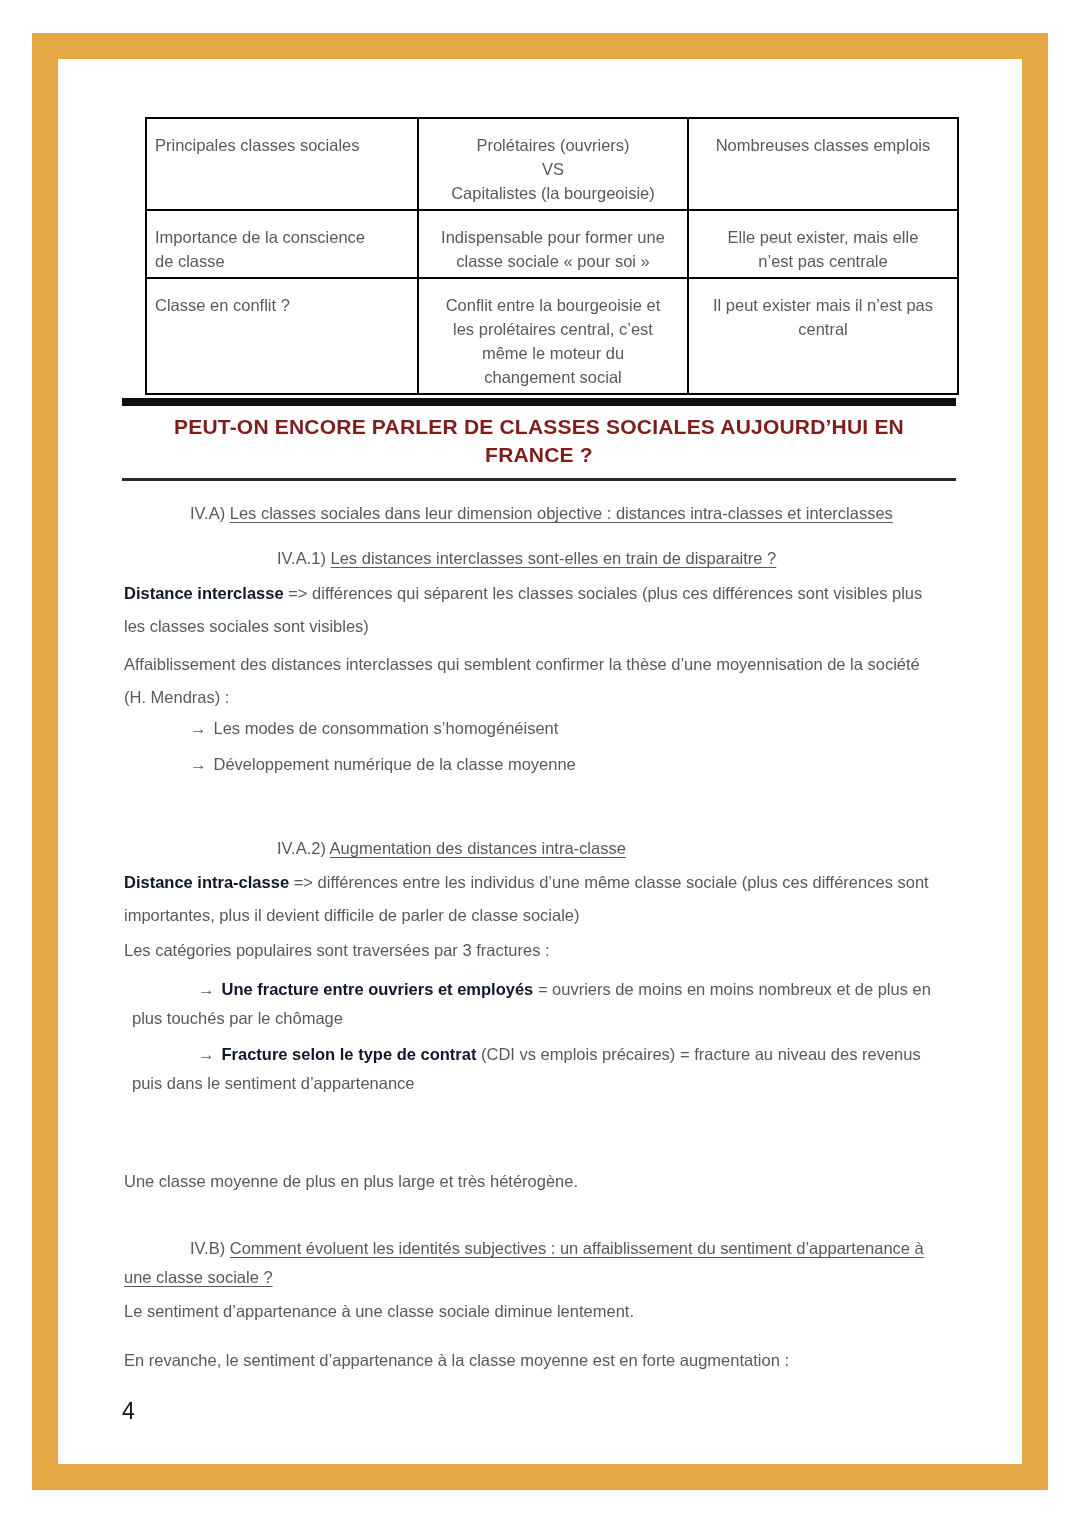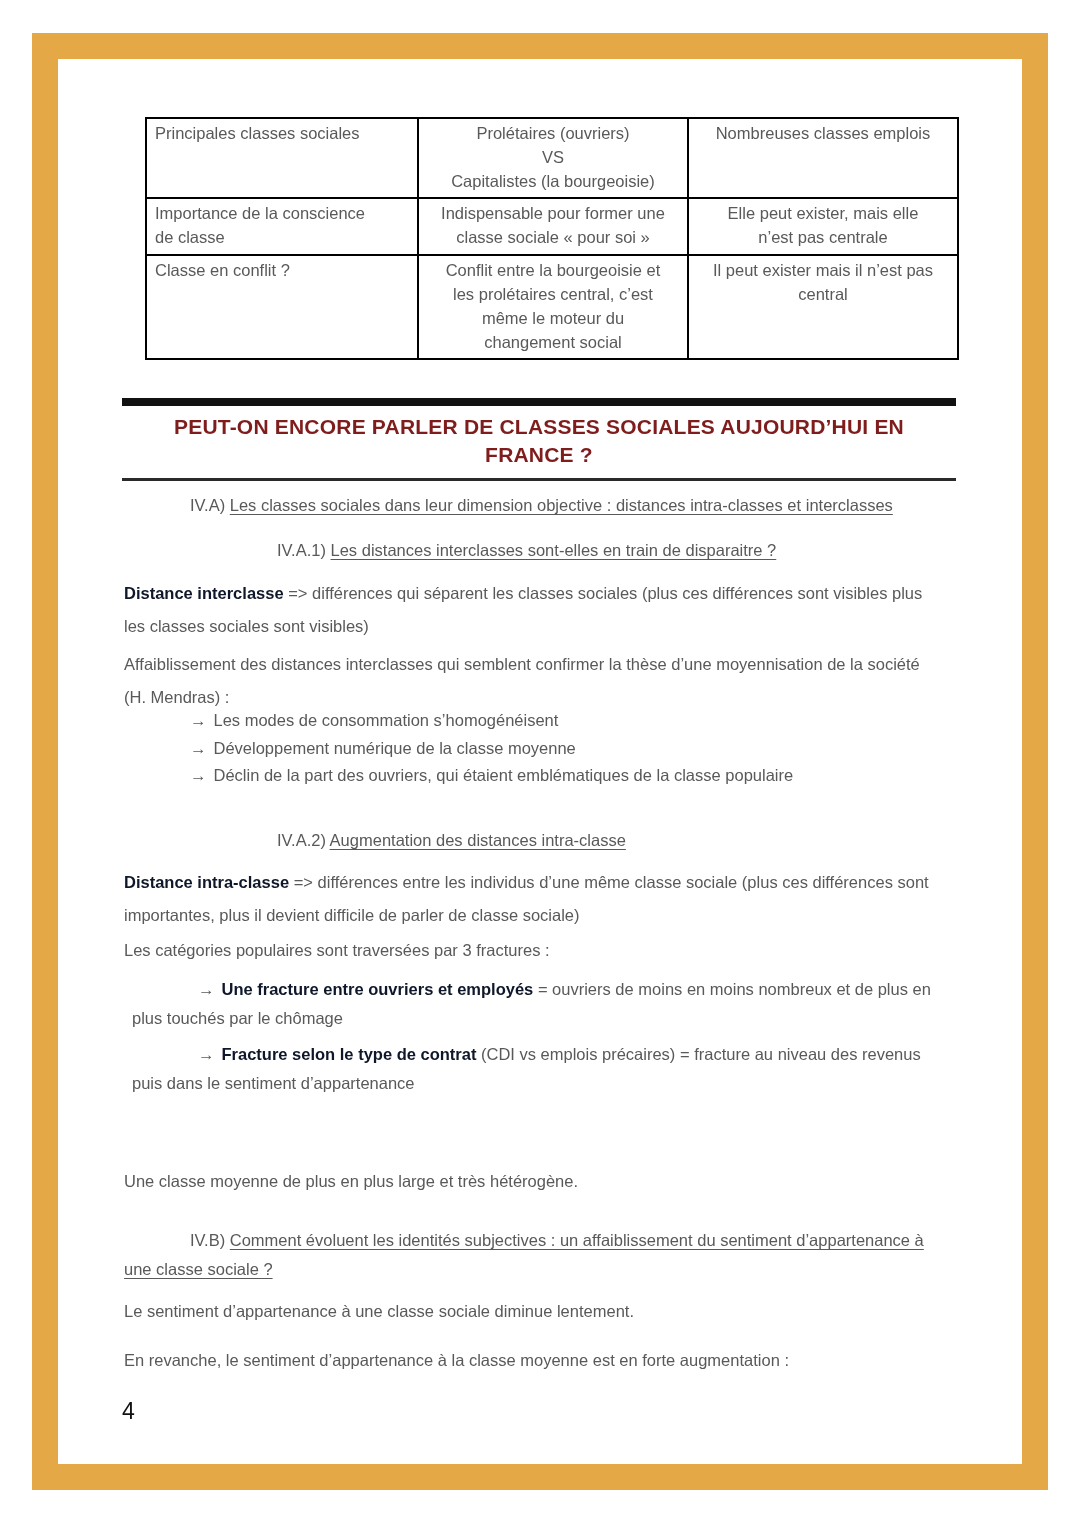--- a/index.html
+++ b/index.html
@@ -22,21 +22,21 @@
 
   
   .cmp-table {
     left: 145px; top: 117px; width: 812px;
     border-collapse: collapse;
     table-layout: fixed;
   }
   .cmp-table td {
     border: 2px solid #000000;
     vertical-align: top;
-    padding: 2px 8px 4px 8px;
+    padding: 14px 8px 4px 8px;
     font-size: 16.5px;
     line-height: 24px;
     color: #595959;
     white-space: pre-line;
   }
   .cmp-table col.c1 { width: 272px; }
   .cmp-table col.c2 { width: 270px; }
   .cmp-table col.c3 { width: 270px; }
   .cmp-table tr.r1 { height: 79px; }
   .cmp-table tr.r2 { height: 57px; }
@@ -59,20 +59,21 @@
     color: #7f1d1d;
     text-align: center;
     white-space: pre-line;
     letter-spacing: 0.2px;
   }
 
   
   .section, .para, .bullet-line, .bullet-para {
     color: #595959;
     font-size: 16.5px;
+    margin-top: 8px;
   }
   .u { text-decoration: underline; text-underline-offset: 3px; }
   .nowrap { white-space: nowrap; }
 
   #sec-iva  { left: 190px; top: 496px; }
   #sec-iva1 { left: 277px; top: 541px; }
   #sec-iva2 { left: 277px; top: 831px; }
   #sec-ivb  { left: 124px; top: 1226px; width: 824px; text-indent: 66px; line-height: 28.5px; }
 
   #p-interclasse      { left: 124px; top: 577px;  width: 822px; line-height: 33px; }
@@ -158,23 +159,20 @@
 
 <p class="abs para" id="p-affaiblissement">Affaiblissement des distances interclasses qui semblent confirmer la thèse d’une moyennisation de la société (H. Mendras) :</p>
 
 <div class="abs" id="mendras-list">
   <div class="bullet-line">
     <span class="arrow">→</span><span>Les modes de consommation s’homogénéisent</span>
   </div>
   <div class="bullet-line">
     <span class="arrow">→</span><span>Développement numérique de la classe moyenne</span>
   </div>
-  <div class="bullet-line">
-    <span class="arrow">→</span><span>Déclin de la part des ouvriers, qui étaient emblématiques de la classe populaire</span>
-  </div>
 </div>
 
 <div class="abs section nowrap" id="sec-iva2">
   <span>IV.A.2)</span>
   <span class="u">Augmentation des distances intra-classe</span>
 </div>
 
 <p class="abs para" id="p-intraclasse">
   <strong>Distance intra-classe</strong><span> =&gt; différences entre les individus d’une même classe sociale (plus ces différences sont importantes, plus il devient difficile de parler de classe sociale)</span>
 </p>

